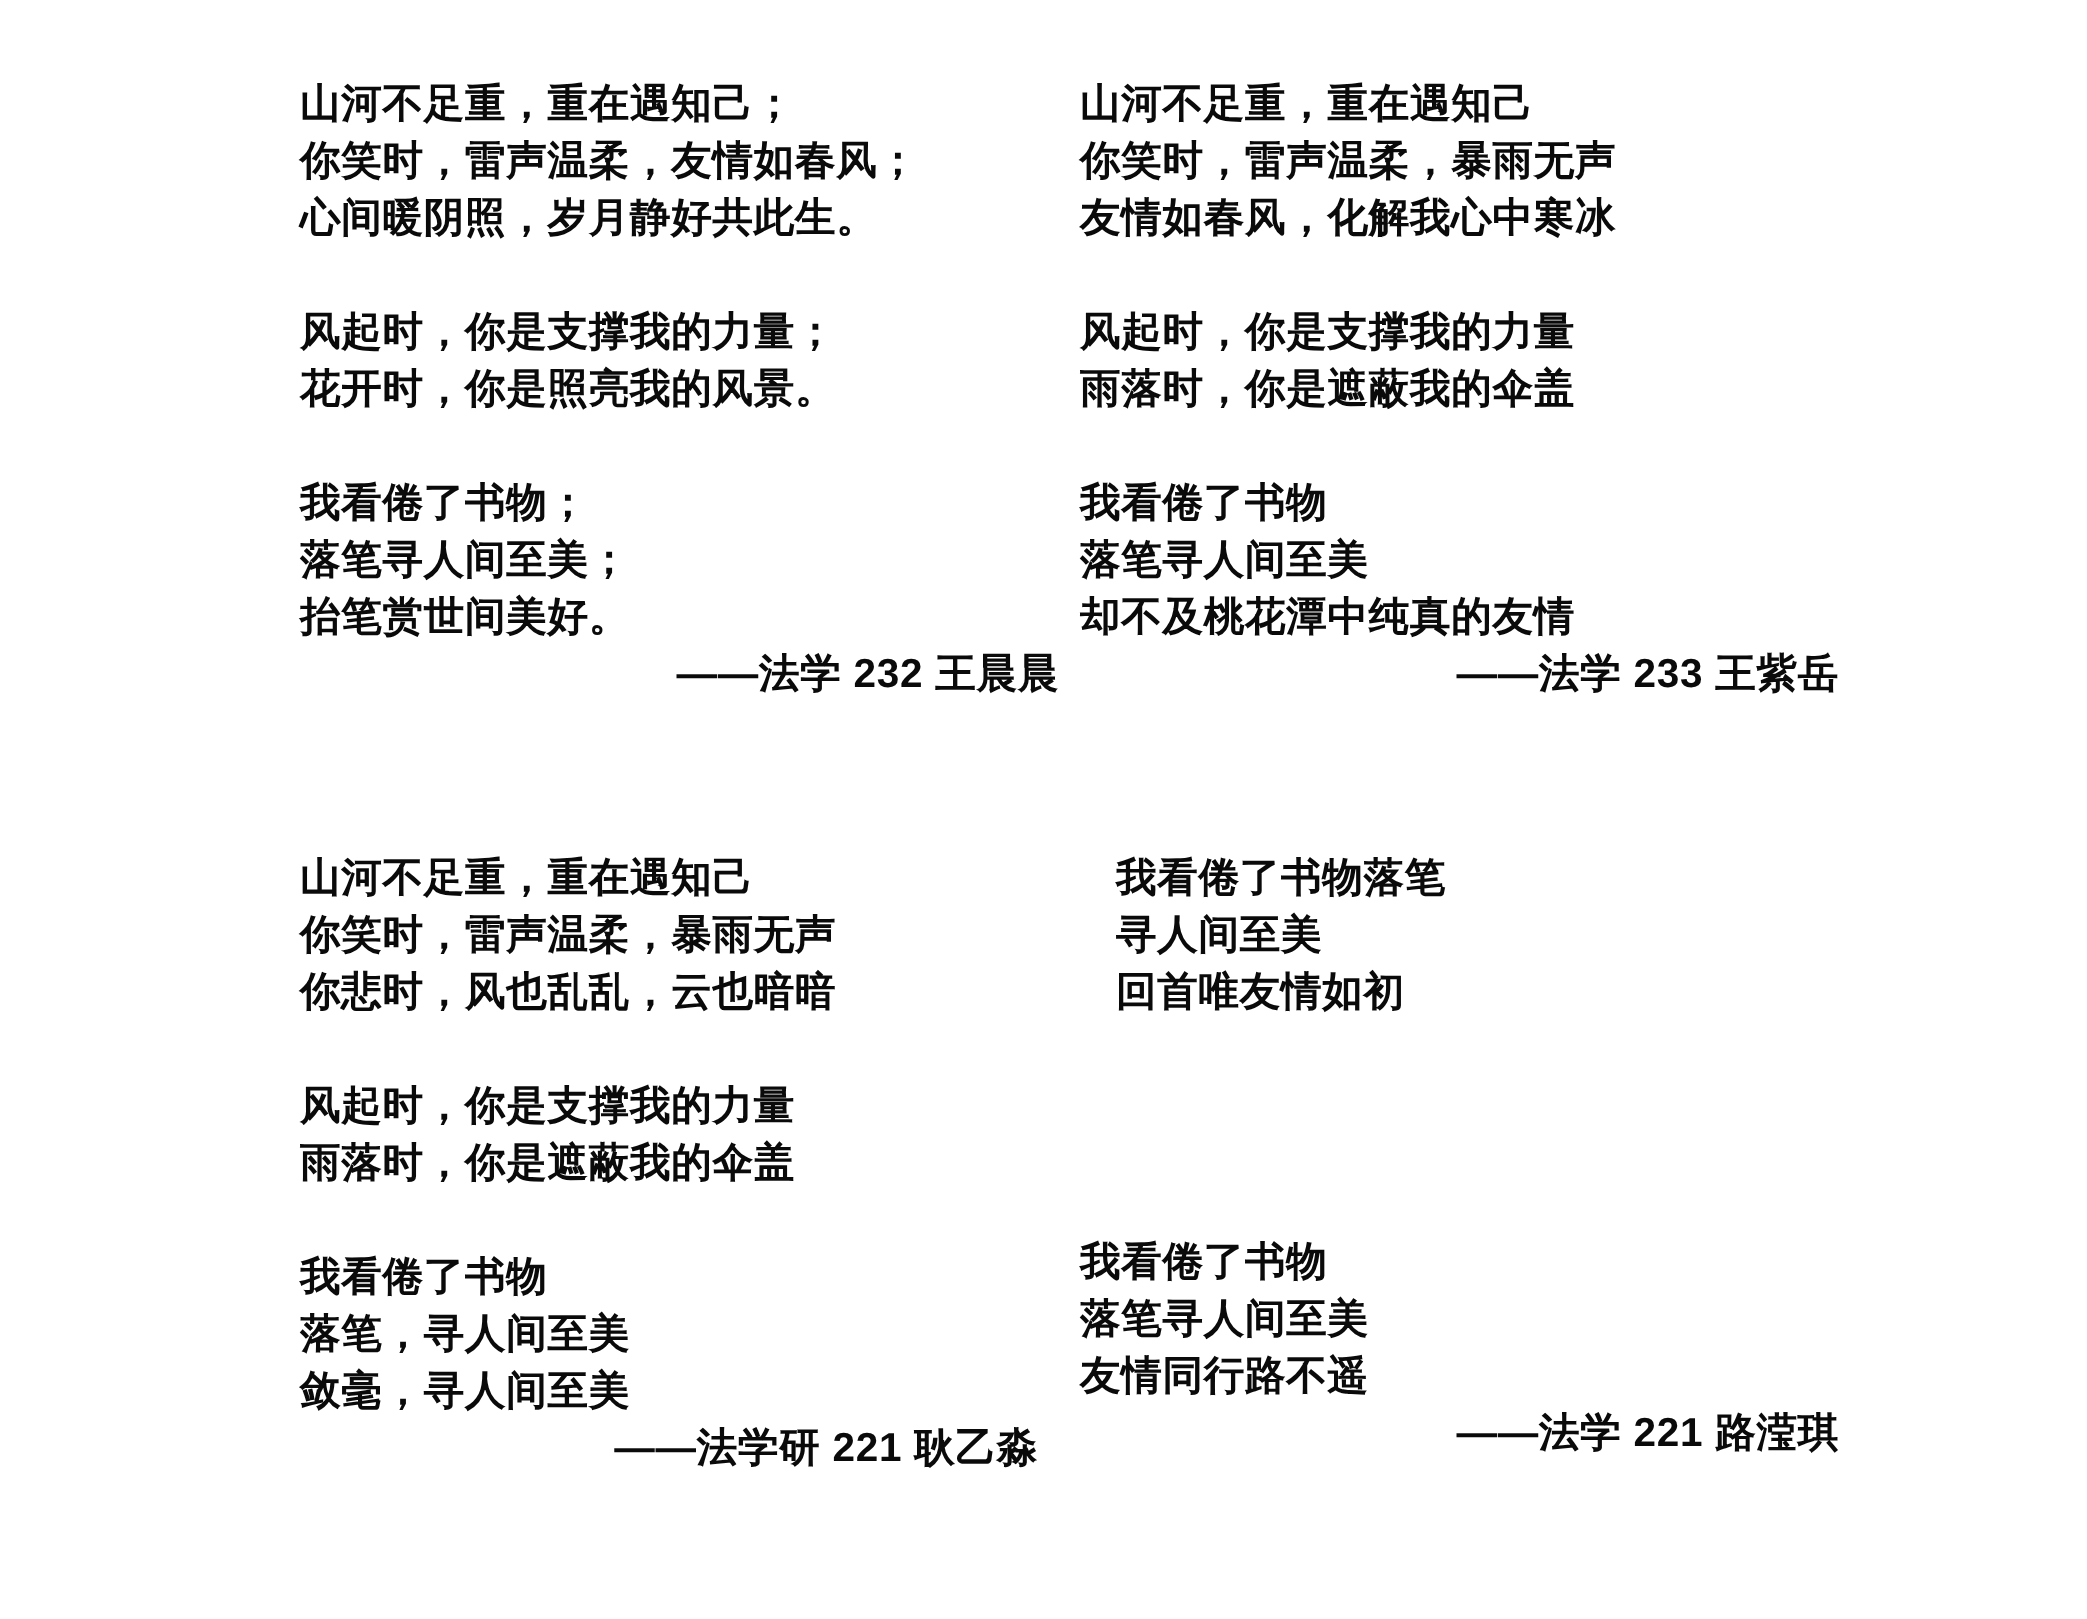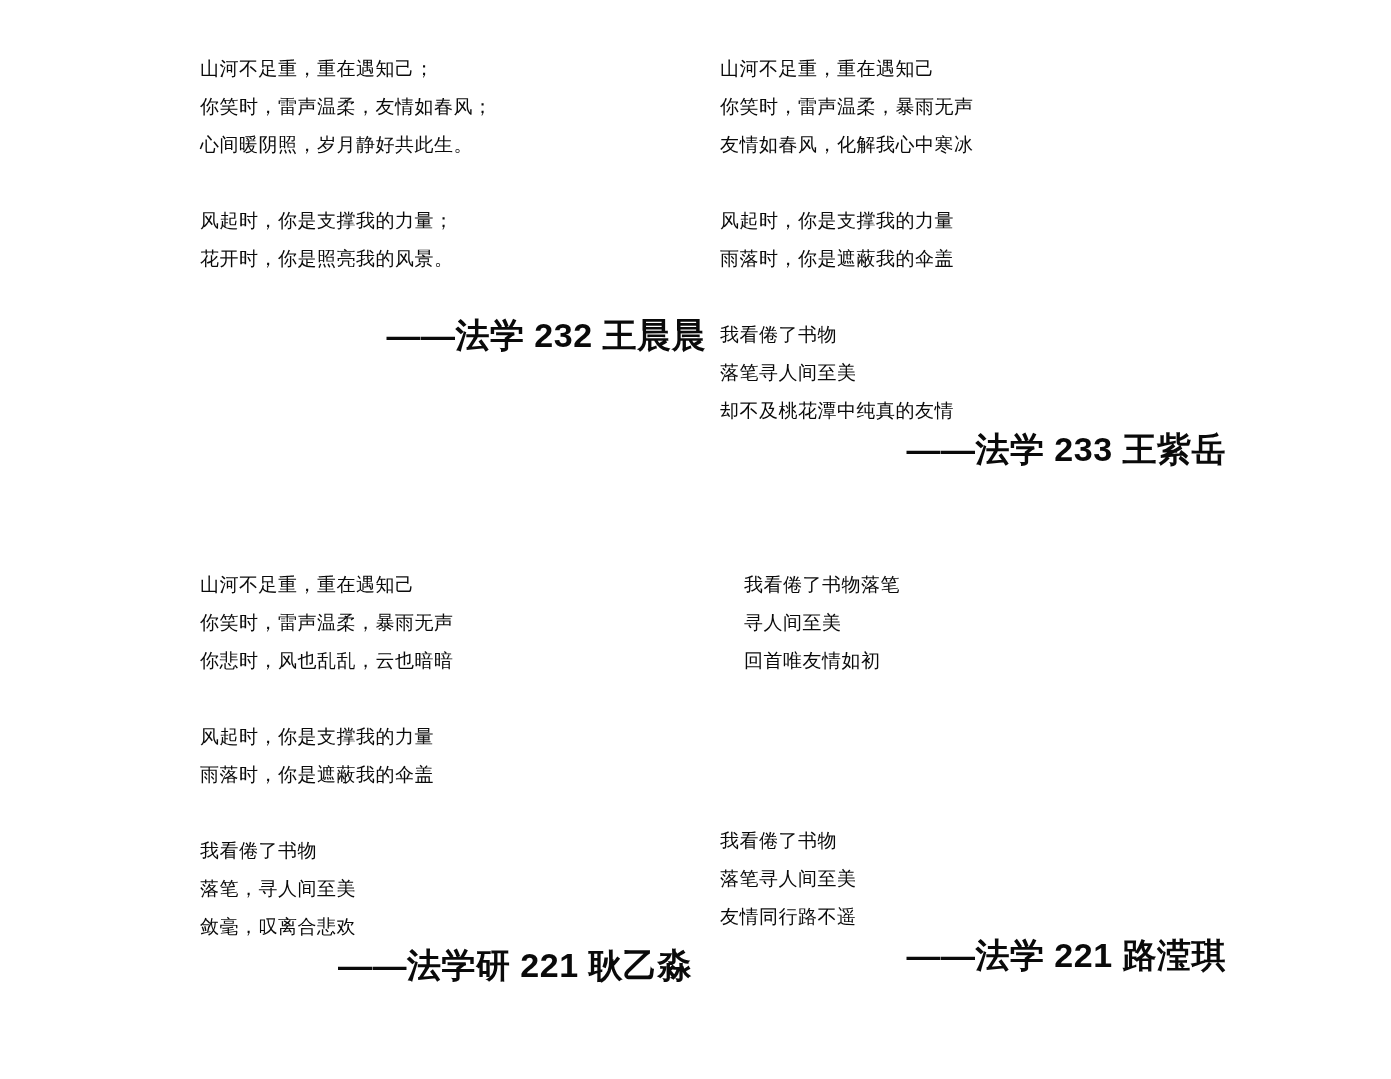--- a/index.html
+++ b/index.html
@@ -30,28 +30,28 @@
 
   .poem {
     position: absolute;
     left: 0;
     width: 520px;
   }
   .stanza {
     margin: 0 0 38px 0;
   }
   .line {
-    font-size: 19px;
-    font-weight: 400;
+    font-size: 27px;
+    font-weight: 700;
     line-height: 38px;
     letter-spacing: 0.5px;
     white-space: nowrap;
   }
   .attrib {
-    font-size: 34px;
+    font-size: 27px;
     font-weight: 700;
     line-height: 38px;
     letter-spacing: 0.5px;
     text-align: right;
     white-space: nowrap;
   }
   .attrib.indent-a { padding-right: 14px; }
   .attrib.indent-b { padding-right: 28px; }
 
   
@@ -73,37 +73,42 @@
     <div class="poem p-l1">
       <div class="stanza">
         <div class="line">山河不足重，重在遇知己；</div>
         <div class="line">你笑时，雷声温柔，友情如春风；</div>
         <div class="line">心间暖阴照，岁月静好共此生。</div>
       </div>
       <div class="stanza">
         <div class="line">风起时，你是支撑我的力量；</div>
         <div class="line">花开时，你是照亮我的风景。</div>
       </div>
+      <div class="stanza tight">
+        <div class="line">我看倦了书物；</div>
+        <div class="line">落笔寻人间至美；</div>
+        <div class="line">抬笔赏世间美好。</div>
+      </div>
       <div class="attrib indent-a">——法学 232 王晨晨</div>
     </div>
 
     <div class="poem p-l2">
       <div class="stanza">
         <div class="line">山河不足重，重在遇知己</div>
         <div class="line">你笑时，雷声温柔，暴雨无声</div>
         <div class="line">你悲时，风也乱乱，云也暗暗</div>
       </div>
       <div class="stanza">
         <div class="line">风起时，你是支撑我的力量</div>
         <div class="line">雨落时，你是遮蔽我的伞盖</div>
       </div>
       <div class="stanza tight">
         <div class="line">我看倦了书物</div>
         <div class="line">落笔，寻人间至美</div>
-        <div class="line">敛毫，叹离合悲欢</div>
+        <div class="line">敛毫，寻人间至美</div>
       </div>
       <div class="attrib indent-b">——法学研 221 耿乙淼</div>
     </div>
 
   </div>
 
   <div class="column col-right">
 
     <div class="poem p-r1">
       <div class="stanza">

